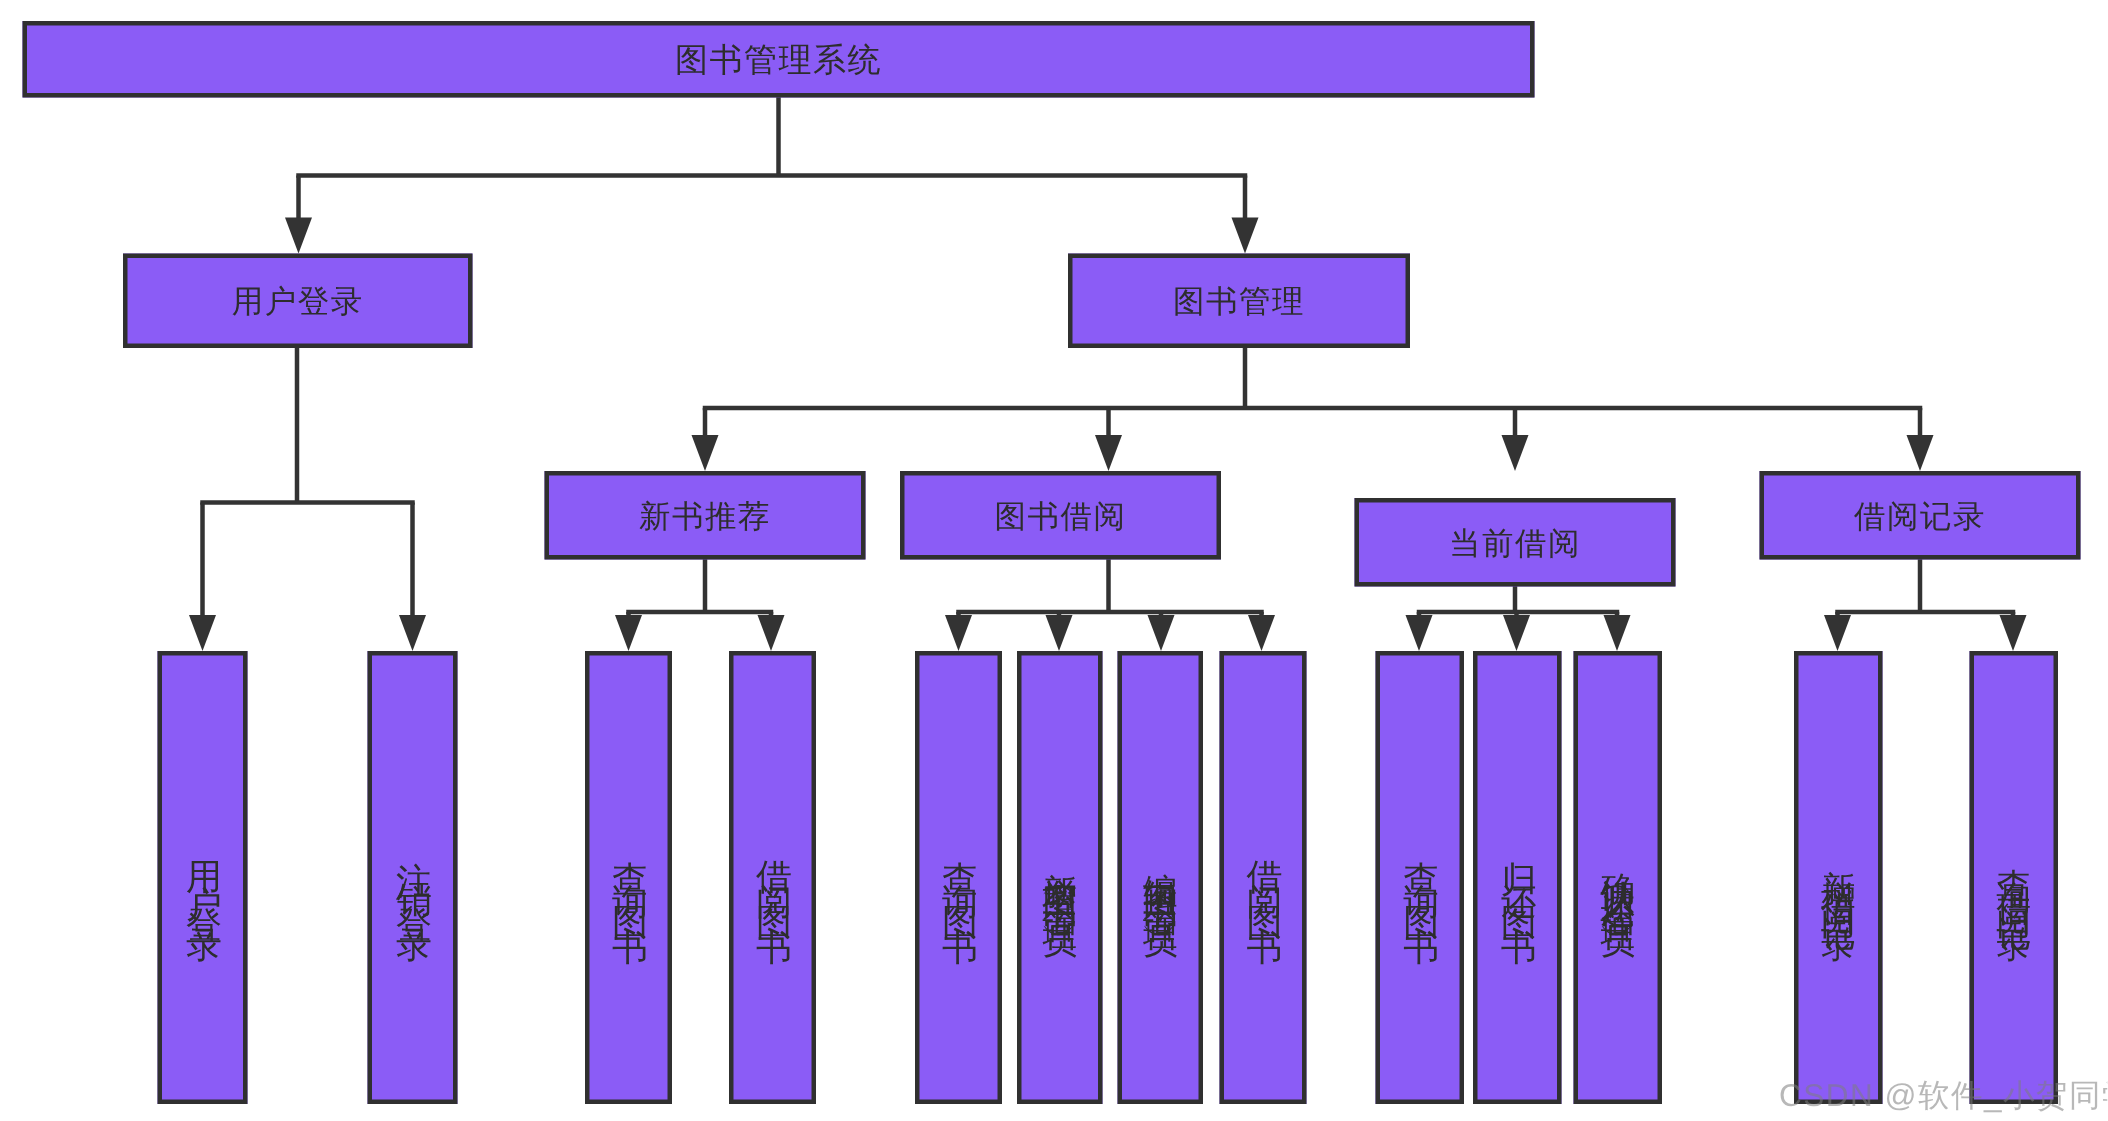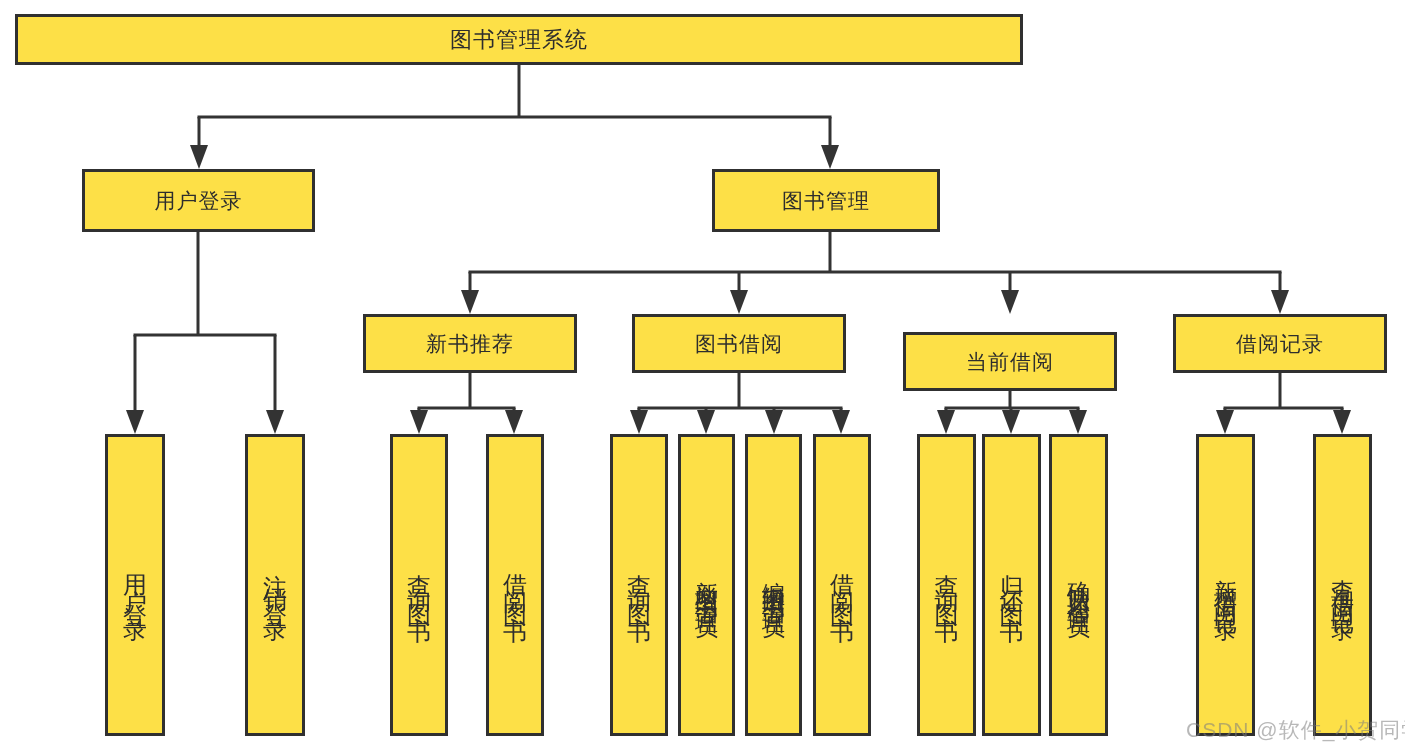--- a/index.html
+++ b/index.html
@@ -3,21 +3,21 @@
 <meta charset="utf-8">
 <style>
   html,body { margin:0; padding:0; background:#ffffff; }
   #canvas {
     position:relative; width:1405px; height:747px; background:#ffffff;
     font-family:"Liberation Sans","DejaVu Sans",sans-serif; overflow:hidden;
   }
   #connectors { position:absolute; left:0; top:0; z-index:1; }
   .node {
     position:absolute; z-index:2; box-sizing:border-box;
-    background:#fde047; border:3px solid #303030;
+    background:#8b5cf6; border:3px solid #303030;
     display:flex; align-items:center; justify-content:center;
     color:#2d2d2d;
   }
   .node.h { font-size:21px; letter-spacing:1px; }
   .node.root { font-size:22px; }
   .node .vlabel {
     writing-mode:vertical-rl; text-orientation:mixed;
     white-space:nowrap; line-height:1;
   }
   .node.v4 .vlabel { font-size:24px; letter-spacing:15px; }
@@ -93,21 +93,21 @@
       </div>
       <div class="node h" style="left: 82px; top: 169px; width: 233px; height: 63px;">
         <span>用户登录</span>
       </div>
       <div class="node h" style="left: 712px; top: 169px; width: 228px; height: 63px;">
         <span>图书管理</span>
       </div>
       <div class="node h" style="left: 363px; top: 314px; width: 214px; height: 59px;">
         <span>新书推荐</span>
       </div>
-      <div class="node h" style="left: 632px; top: 314px; width: 214px; height: 59px;">
+      <div class="node h" style="left: 600px; top: 314px; width: 214px; height: 59px;">
         <span>图书借阅</span>
       </div>
       <div class="node h" style="left: 903px; top: 332px; width: 214px; height: 59px;">
         <span>当前借阅</span>
       </div>
       <div class="node h" style="left: 1173px; top: 314px; width: 214px; height: 59px;">
         <span>借阅记录</span>
       </div>
       <div class="node v4" style="left: 105px; top: 434px; width: 60px; height: 302px;">
         <span class="vlabel">用户登录</span>

